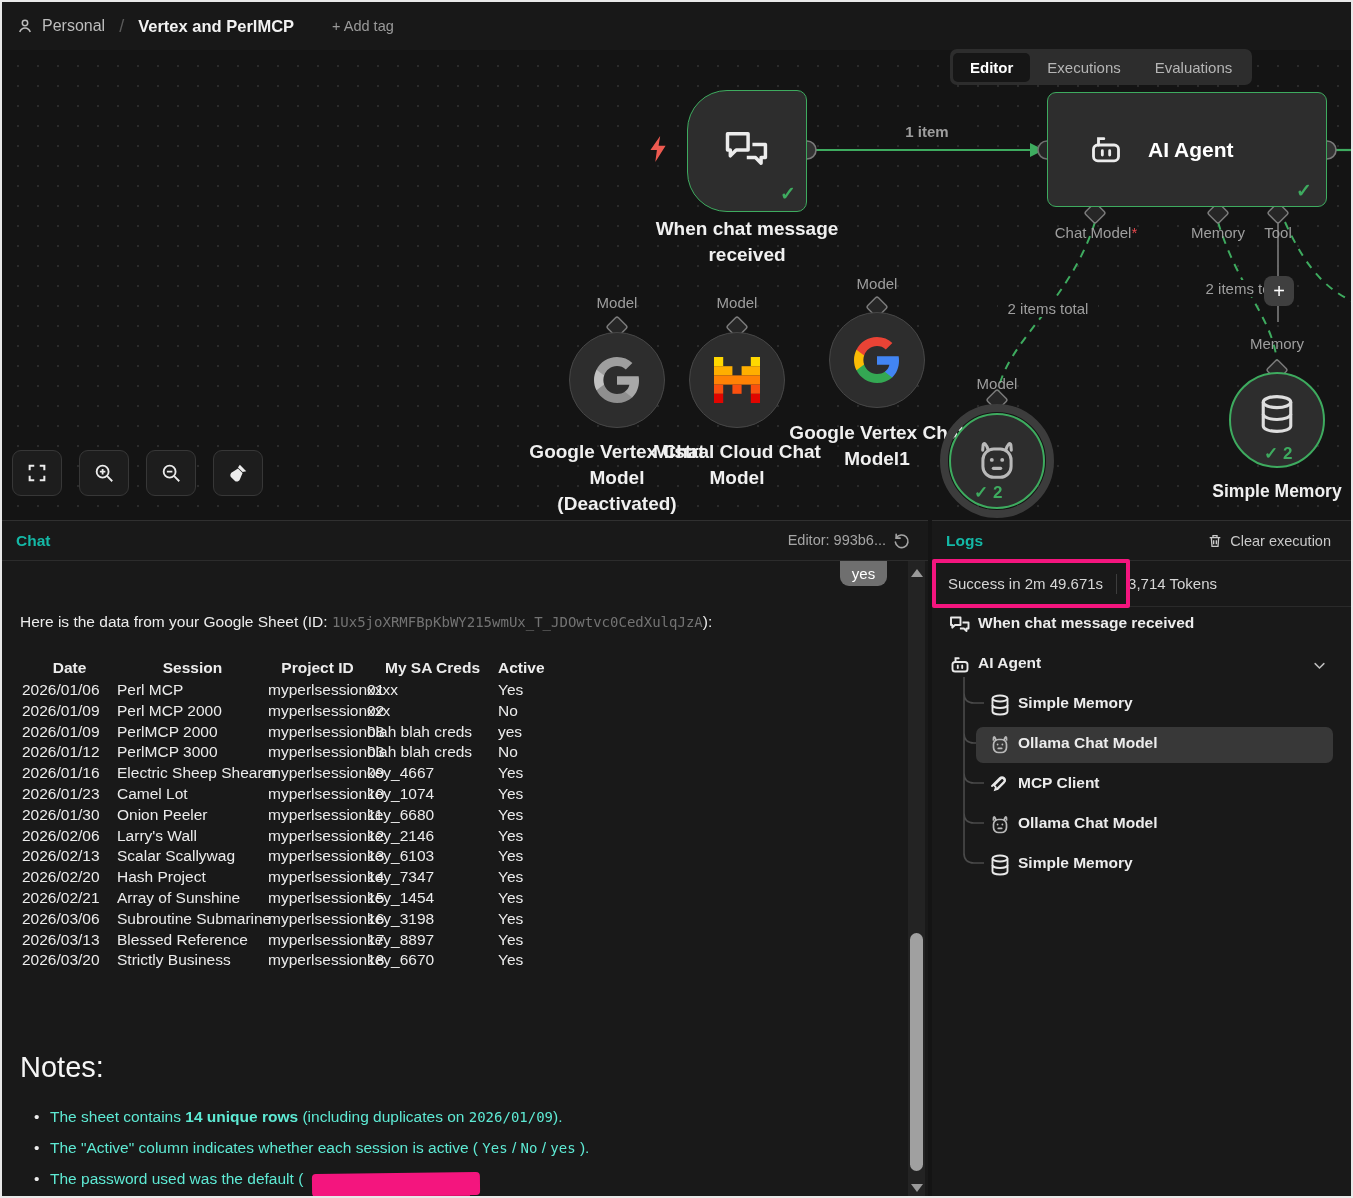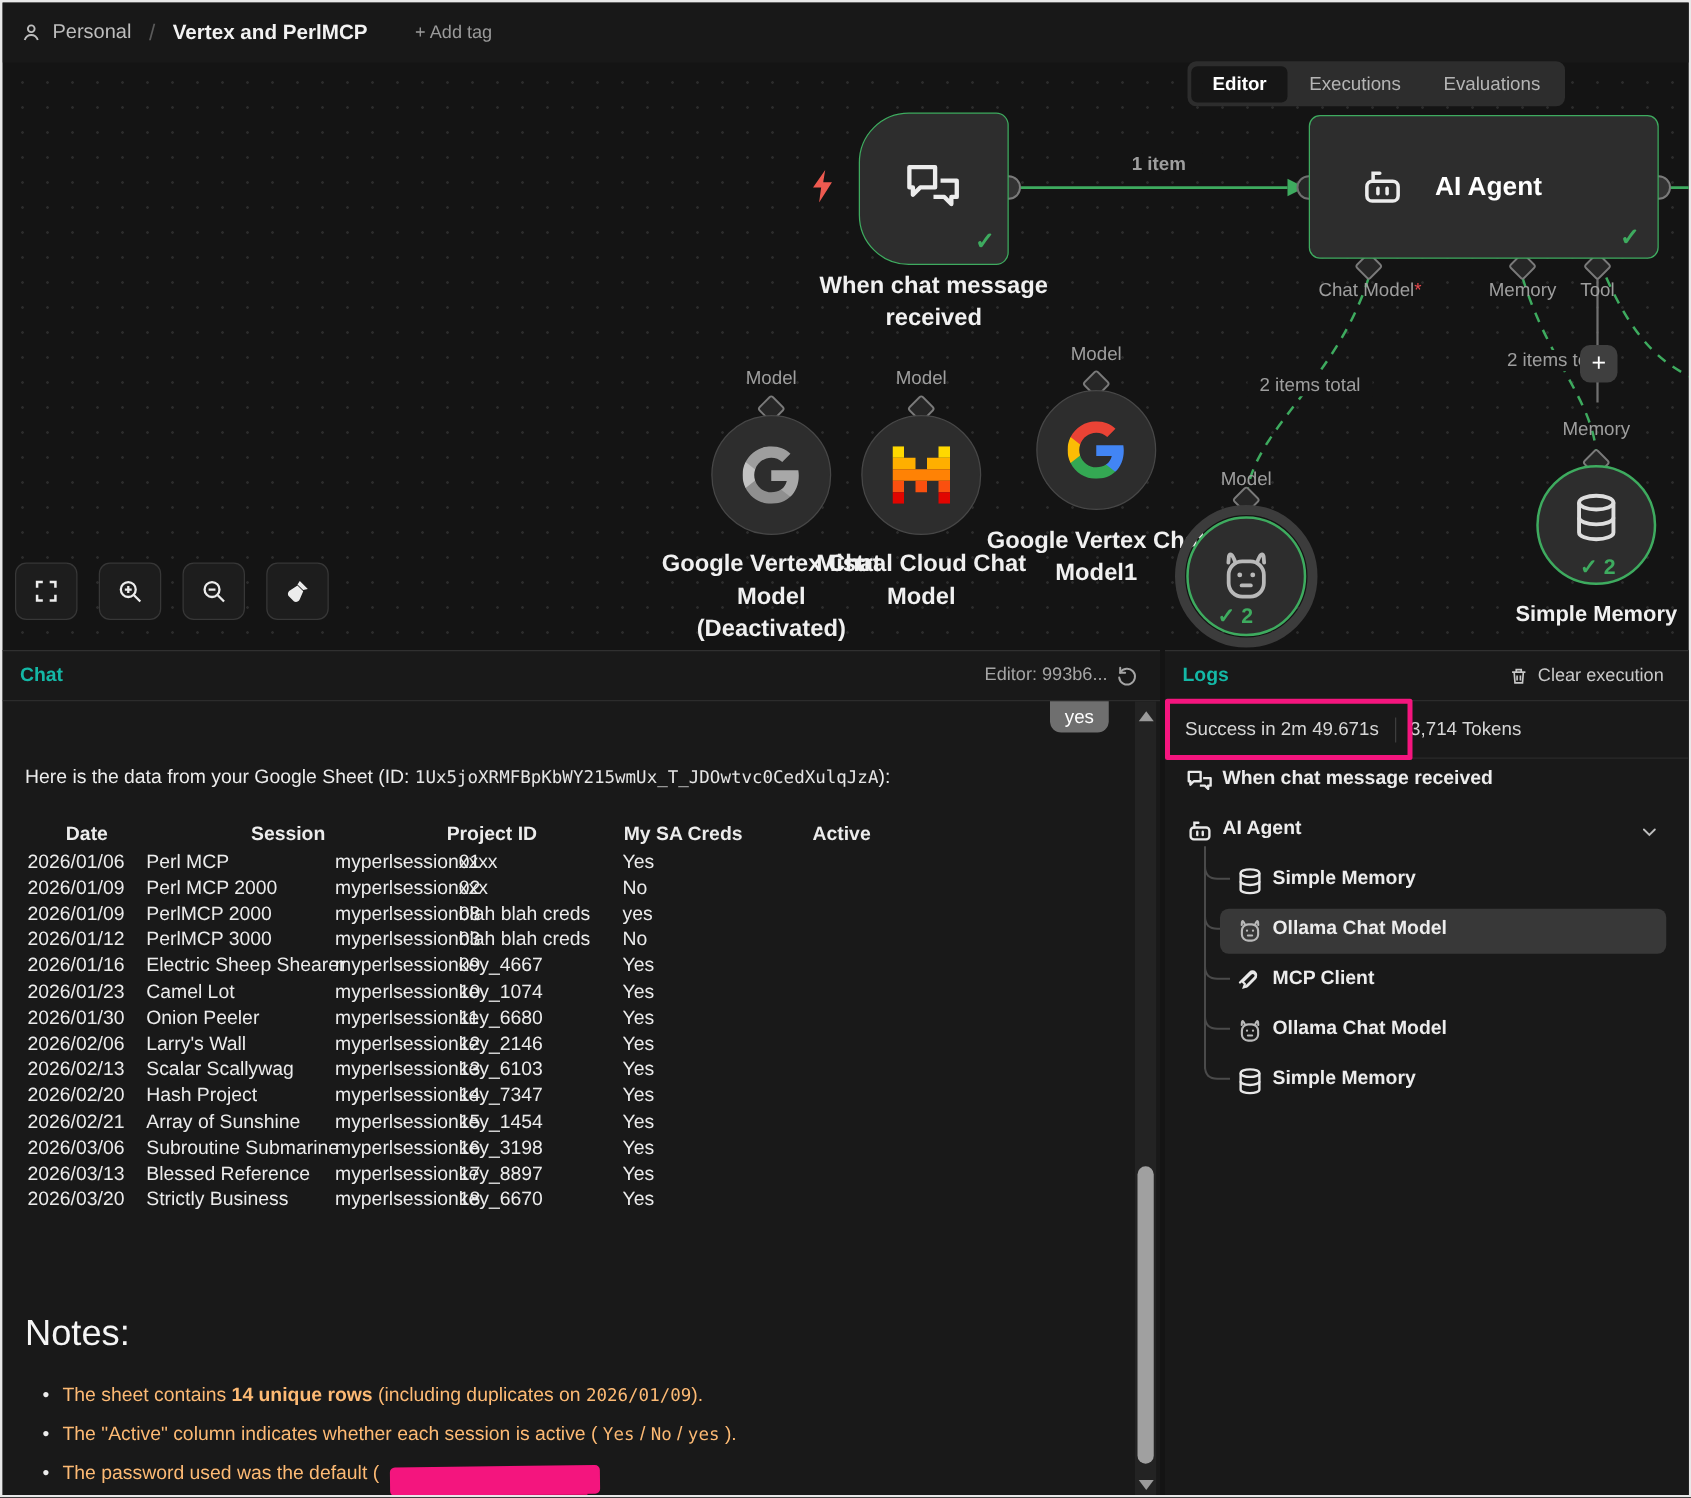--- a/index.html
+++ b/index.html
@@ -45,28 +45,28 @@
   .panel { position:absolute; top:518px; height:680px; background:#191919; border-top:1px solid #303030; }
   #chat-panel { left:0; width:926px; }
   #logs-panel { left:930px; width:423px; }
   .panel-head { position:absolute; left:0; top:0; right:0; height:40px; border-bottom:1px solid #2c2c2c; display:flex; align-items:center; }
   .panel-title { font-weight:bold; font-size:15.5px; color:#14b8a6; margin-left:14px; }
   #session { position:absolute; right:42px; top:11px; color:#a5a5a5; font-size:14.5px; }
   #reset-ic { position:absolute; right:16px; top:10px; }
   #yes-chip { position:absolute; left:838px; top:40px; width:47px; height:25px; background:#6f6f6f; border-radius:0 0 9px 9px; color:#fff; font-size:15px; display:flex; align-items:center; justify-content:center; z-index:2; }
   #chat-body { position:absolute; left:0; top:40px; width:905px; bottom:0; overflow:hidden; }
   #intro { position:absolute; left:18px; top:52px; font-size:15.5px; color:#ececec; }
-  #intro .mono { font-size:14px; color:#e5e5e5; }
+  #intro .mono { font-size:14px; color:#737373; }
   #sheet-table { position:absolute; left:20px; top:95px; font-size:15.5px; color:#ececec; }
   .t-row { display:flex; height:20.8px; line-height:20.8px; white-space:nowrap; }
-  .t-row.hd { font-weight:bold; height:24px; line-height:24px;gap:38px; }
+  .t-row.hd { font-weight:bold; height:24px; line-height:24px; }
   .c0 { width:95px; } .c1 { width:151px; } .c2 { width:99px; } .c3 { width:131px; } .c4 { width:60px; }
   .hd .c0,.hd .c1,.hd .c2,.hd .c3 { text-align:center; }
   #notes-title { position:absolute; left:18px; top:490px; font-size:29px; color:#f5f5f5; }
-  .note { position:absolute; left:48px; font-size:15.5px; color:#fdba74; white-space:nowrap; }
+  .note { position:absolute; left:48px; font-size:15.5px; color:#5eead4; white-space:nowrap; }
   .note::before { content:"•"; position:absolute; left:-16px; color:#ececec; }
   .note .mono { font-size:14px; }
   #redact-main { position:absolute; left:310px; top:612px; width:168px; height:23px; background:#f4157e; border-radius:4px; transform:rotate(-0.7deg); z-index:3; }
   #redact-shadow { position:absolute; left:328px; top:631px; width:140px; height:11px; background:#d81069; border-radius:4px; transform:rotate(-1deg); z-index:2; }
 
   
   #scrollbar { position:absolute; left:906px; top:40px; width:17px; bottom:2px; background:#232323; }
   .sb-arrow { position:absolute; left:3px; width:0; height:0; border-left:6px solid transparent; border-right:6px solid transparent; }
   #sb-up { top:8px; border-bottom:8px solid #9a9a9a; }
   #sb-down { bottom:6px; border-top:8px solid #9a9a9a; }

